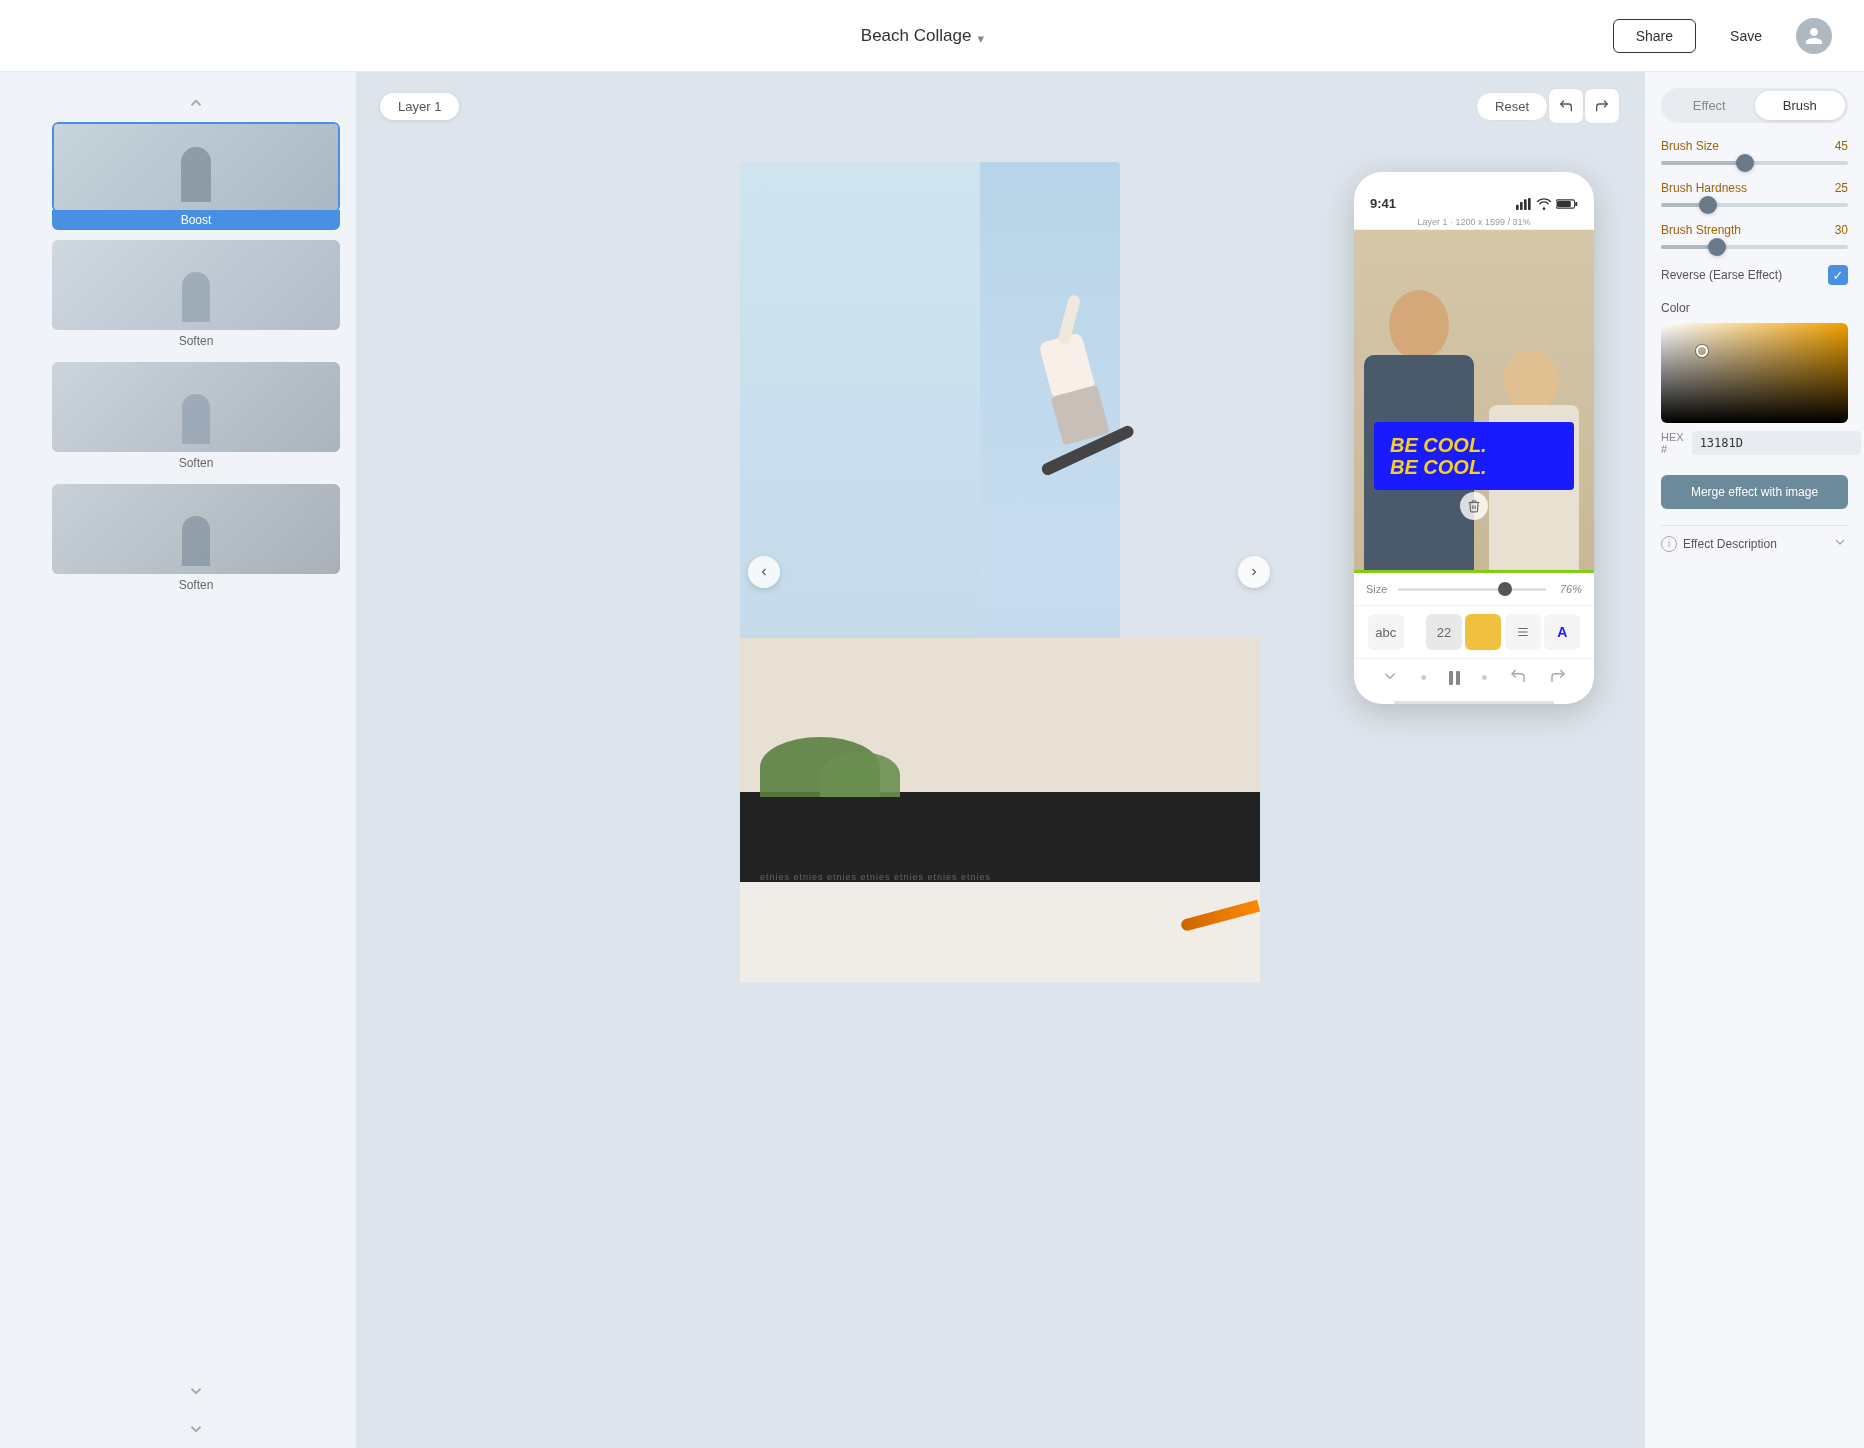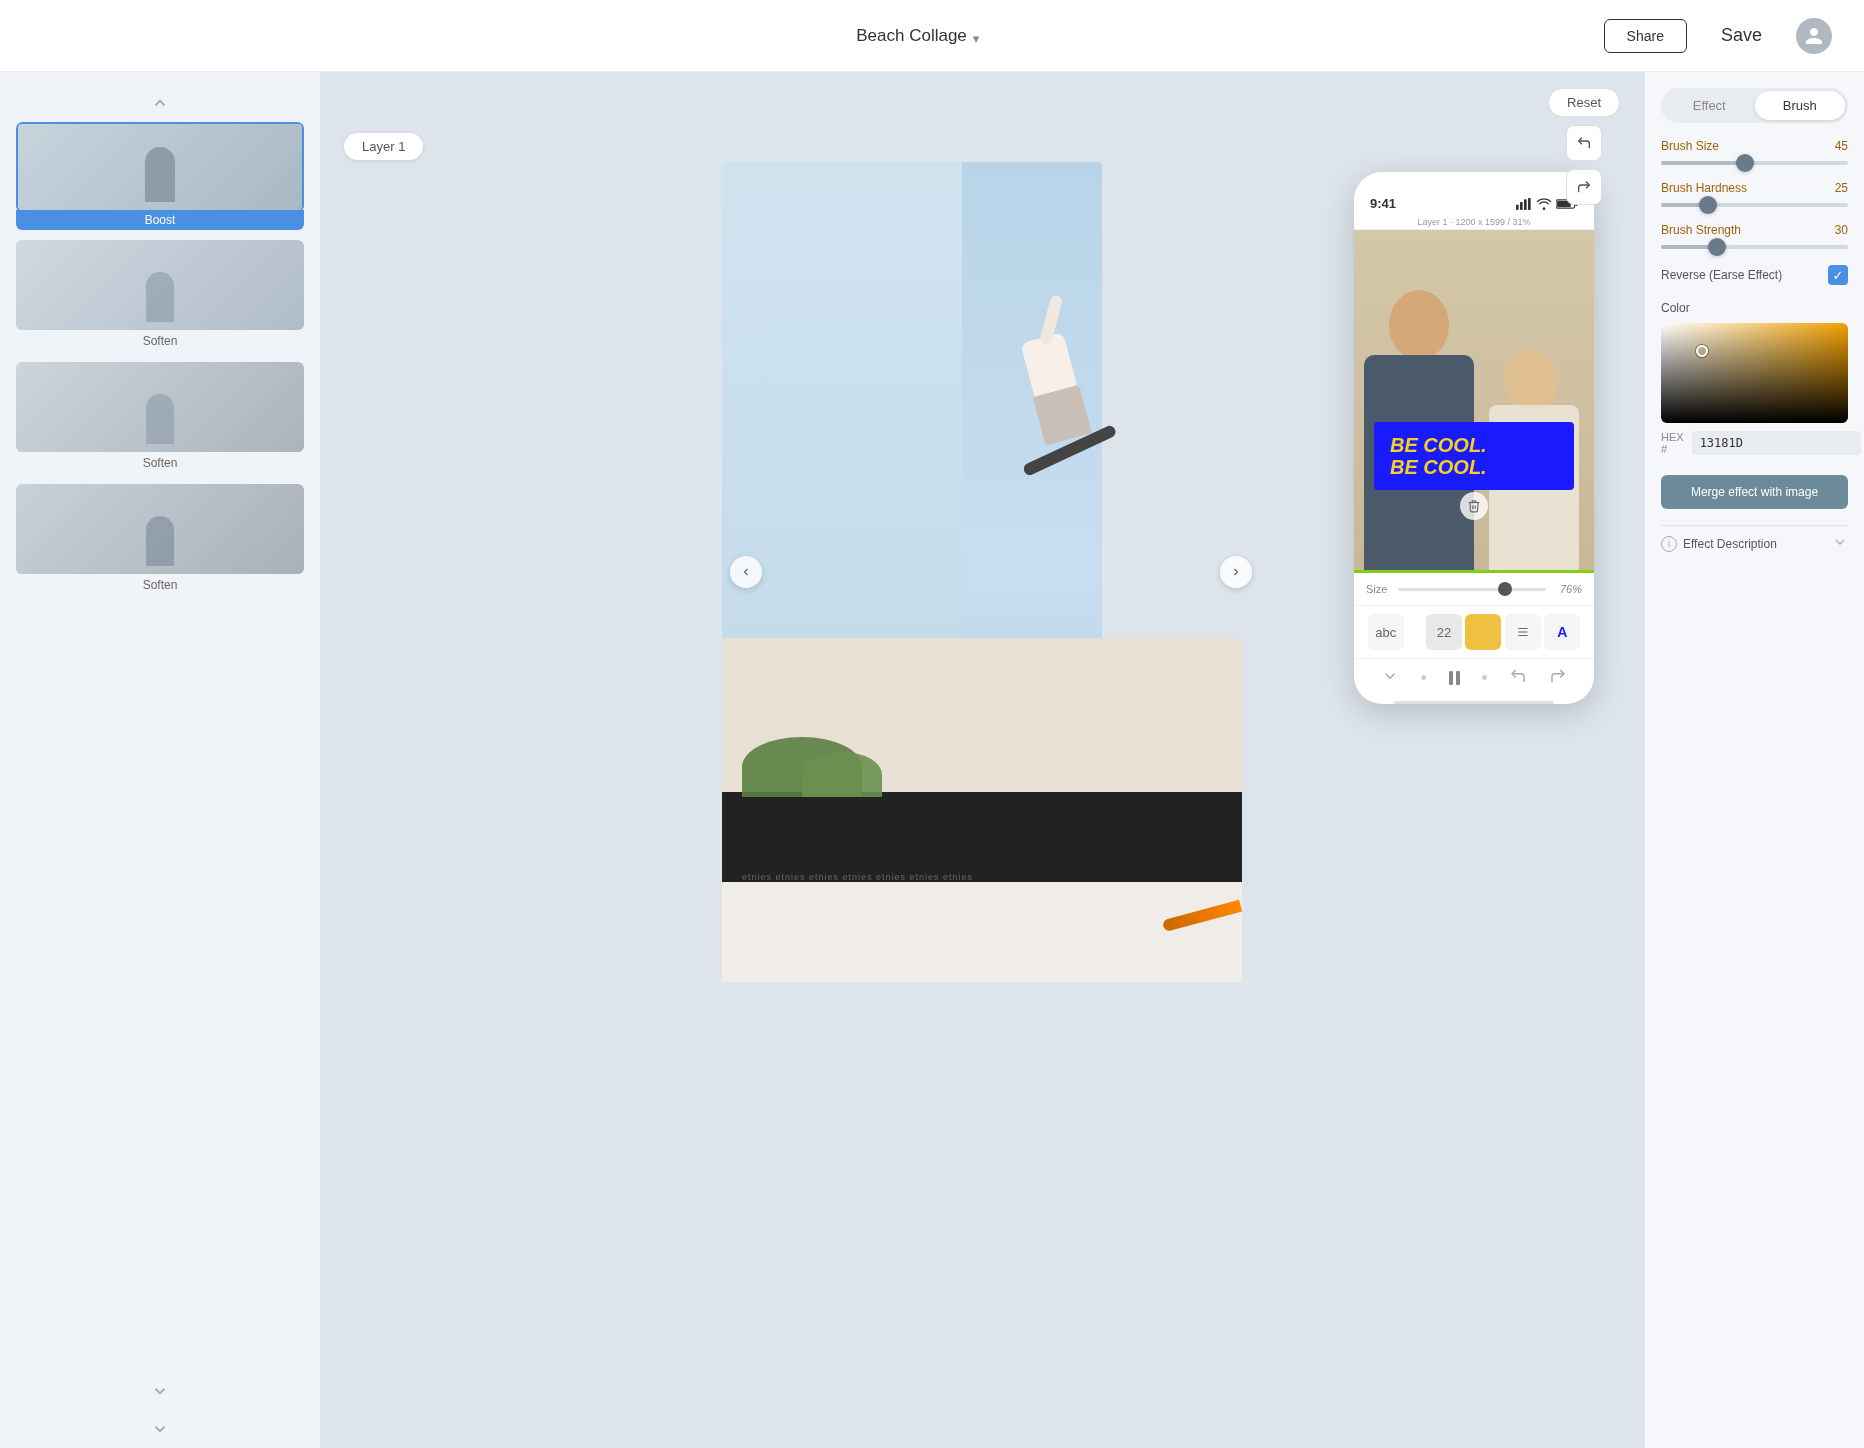--- a/index.html
+++ b/index.html
@@ -45,21 +45,21 @@
       border-radius: 6px;
       font-size: 14px;
       font-weight: 500;
       cursor: pointer;
       color: #333;
     }
     .btn-save {
       background: #fff;
       border: none;
       padding: 8px 22px;
-      font-size: 18px;
+      font-size: 14px;
       font-weight: 500;
       cursor: pointer;
       color: #333;
       text-align: center;
     }
     .avatar {
       width: 36px; height: 36px;
       border-radius: 50%;
       background: #b0b8c1;
       display: flex; align-items: center; justify-content: center;
@@ -75,20 +75,21 @@
 
     
     .sidebar {
       width: 320px;
       background: #f0f4f8;
       display: flex;
       flex-direction: column;
       padding: 0;
       flex-shrink: 0;
       position: relative;
+      margin-left: 36px;
     }
     .sidebar-collapse-btn {
       width: 100%;
       display: flex;
       justify-content: center;
       padding: 10px 0;
       cursor: pointer;
       color: #999;
       font-size: 16px;
     }
@@ -149,23 +150,21 @@
     .layer-badge {
       background: #fff;
       border-radius: 20px;
       padding: 6px 18px;
       font-size: 13px;
       color: #555;
       box-shadow: 0 1px 4px rgba(0,0,0,0.1);
     }
     .canvas-actions {
       display: flex;
-      gap: 8px;
-      align-items: center;
-      flex-direction: column;
+      align-items: center;
     }
     .btn-reset {
       background: #fff;
       border: 1px solid #ddd;
       border-radius: 20px;
       padding: 6px 18px;
       font-size: 13px;
       cursor: pointer;
       color: #555;
     }

